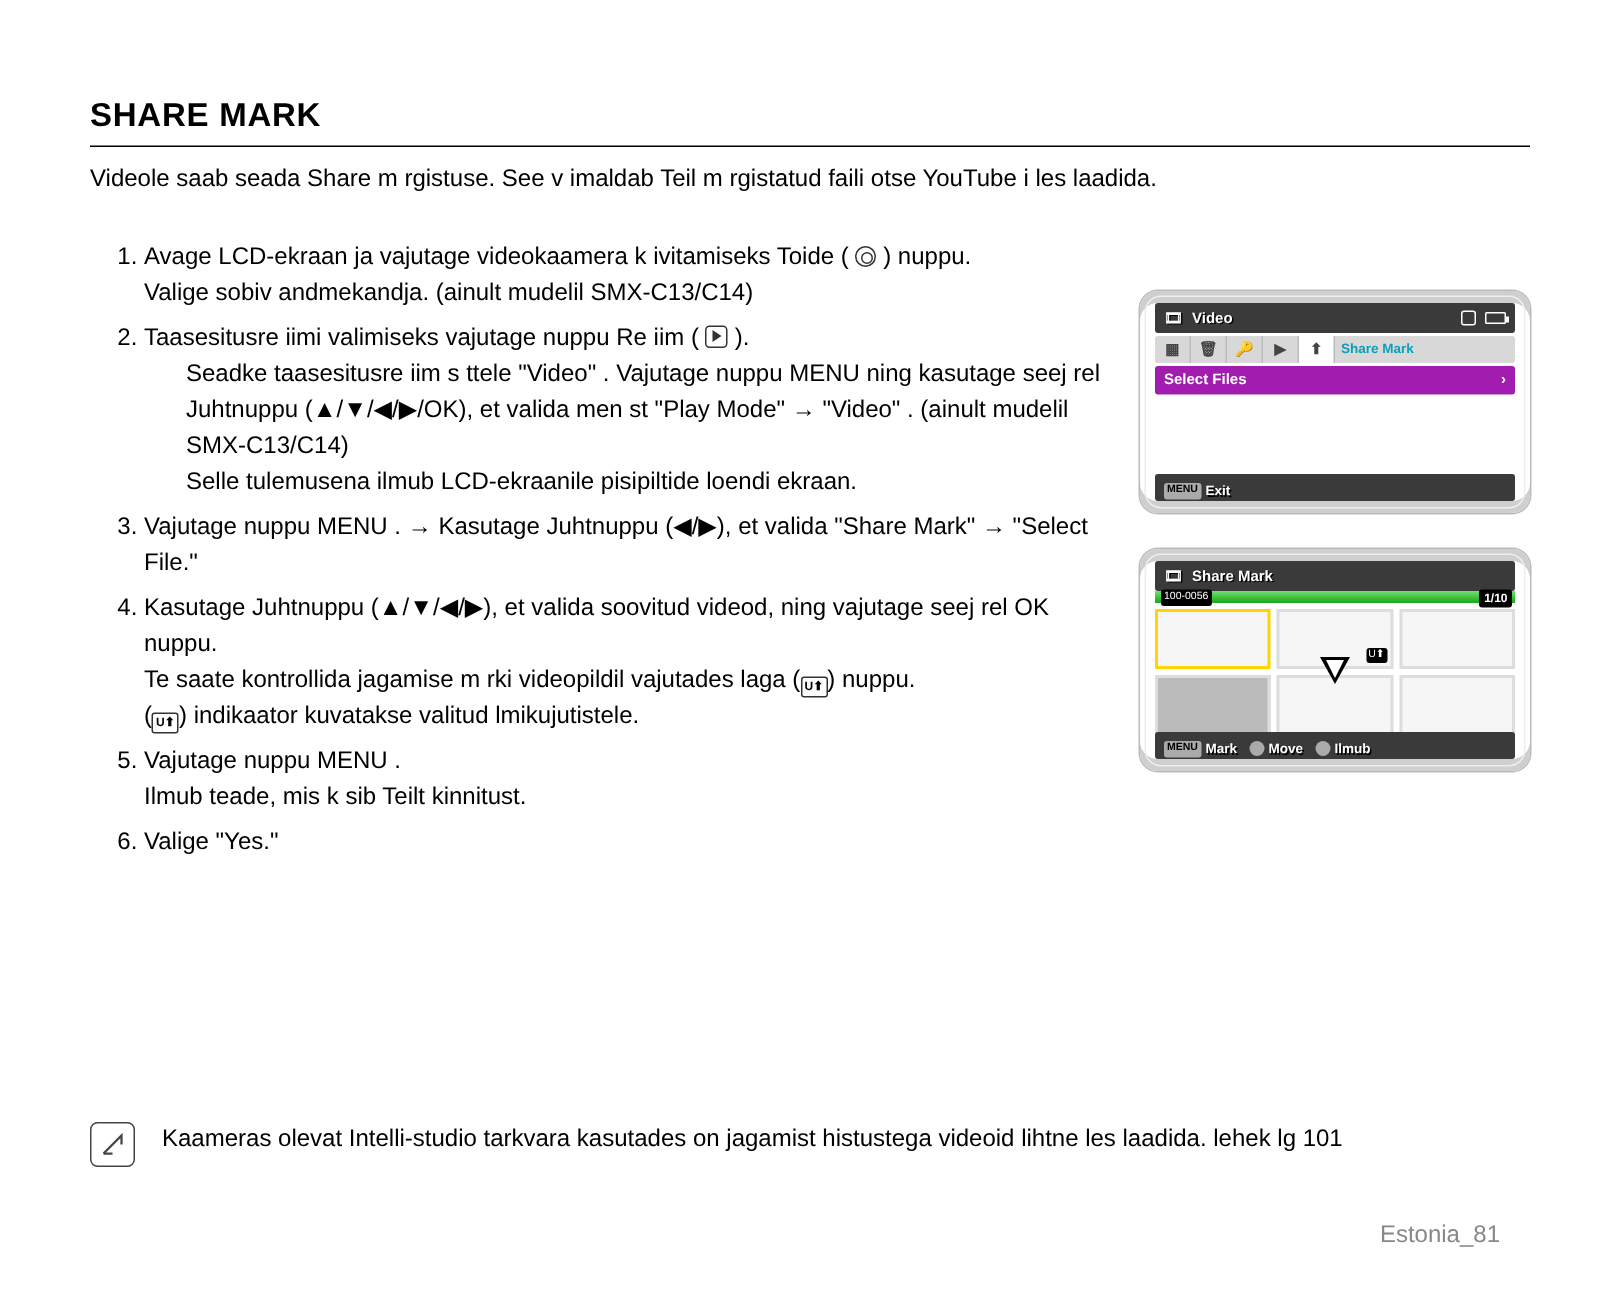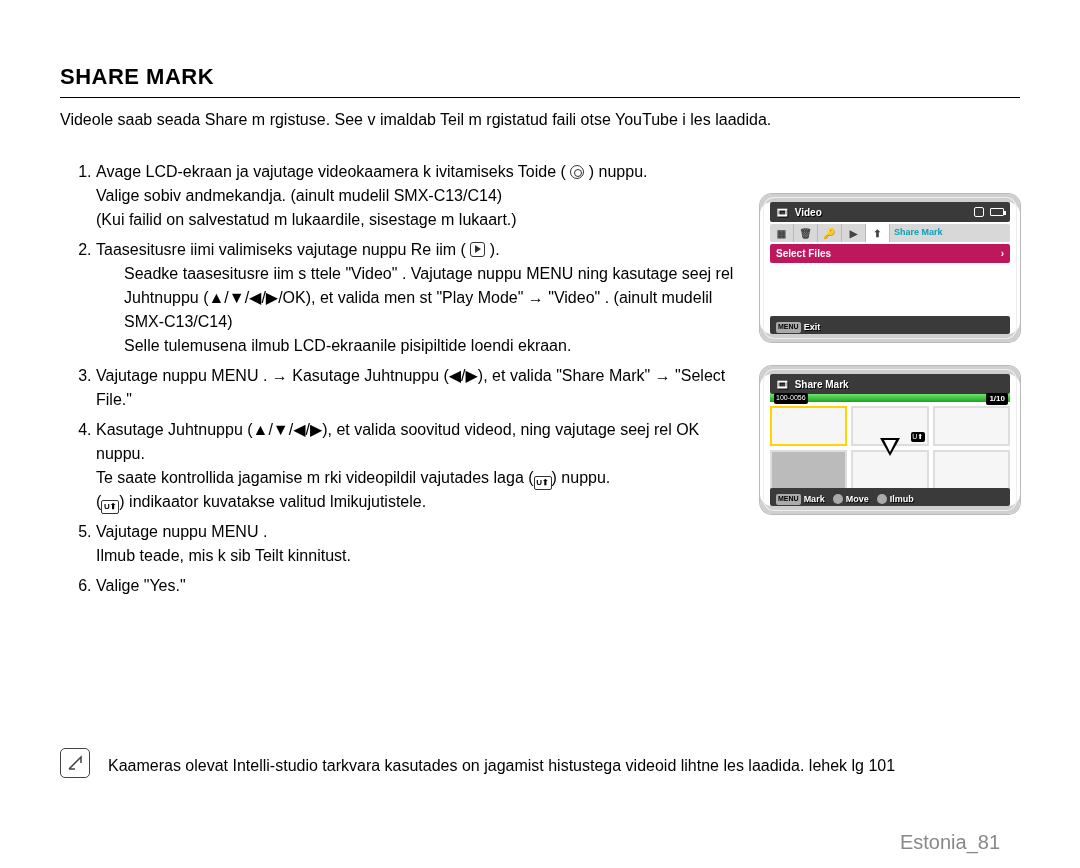--- a/index.html
+++ b/index.html
@@ -110,21 +110,21 @@
     }
     .batt{width:14px;height:8px;border:1px solid #fff;border-radius:1px;position:relative;}
     .batt::after{content:"";position:absolute;right:-3px;top:2px;width:2px;height:4px;background:#fff;}
     .tabrow{
       display:flex;height:18px;background:#d8d8d8;margin-top:2px;border-radius:2px;font-size:10px;font-weight:bold;align-items:center;
     }
     .tabrow .tab{width:24px;height:100%;display:flex;align-items:center;justify-content:center;border-right:1px solid #bbb;color:#444;}
     .share-tab{background:#fff;color:#0aa0b8;}
     .tabrow .sharetext{flex:1;padding-left:4px;color:#0aa0b8;font-size:9px;}
     .menuitem{
-      margin-top:2px;background:#be185d;color:#fff;font-size:10px;font-weight:bold;padding:2px 6px;border-radius:2px;display:flex;align-items:center;justify-content:space-between;
+      margin-top:2px;background:#a21caf;color:#fff;font-size:10px;font-weight:bold;padding:2px 6px;border-radius:2px;display:flex;align-items:center;justify-content:space-between;
     }
     .footerbar{
       position:absolute;bottom:8px;left:10px;right:10px;background:#3a3a3a;height:18px;border-radius:2px;color:#fff;font-size:9px;font-weight:bold;display:flex;align-items:flex-end;gap:8px;padding:0 6px;text-shadow:1px 1px 0 #000;
     }
     .chip{display:flex;align-items:center;gap:3px;}
     .chip .round{width:10px;height:10px;border-radius:50%;background:#aaa;display:inline-block;}
     .menuchip{background:#aaa;color:#000;font-size:7px;border-radius:2px;padding:0 2px;text-shadow:none;font-weight:bold;}
     
     .titlebar2{
       background:#3a3a3a;color:#fff;height:20px;border-radius:2px;display:flex;align-items:center;padding:0 6px;gap:6px;font-size:10px;font-weight:bold;text-shadow:1px 1px 0 #000;
@@ -138,52 +138,51 @@
     .cell.gray{background:#bbb;}
     .cursor{
       position:absolute;width:0;height:0;border-left:10px solid transparent;border-right:10px solid transparent;border-top:18px solid #000;z-index:5;
     }
     .cursor::after{content:"";position:absolute;left:-6px;top:-16px;border-left:6px solid transparent;border-right:6px solid transparent;border-top:12px solid #fff;}
     .note-row{
       position:absolute;
       left:60px;
       bottom:90px;
       display:flex;
-      align-items:flex-end;
+      align-items:flex-start;
       gap:18px;
       width: calc(100% - 120px);
     }
     .note-icon{
       width:30px;height:30px;border:1.5px solid #444;border-radius:5px;display:flex;align-items:center;justify-content:center;
     }
     .note-icon svg{width:18px;height:18px;}
     .page-footer{
       position:absolute;
-      bottom:11px;
+      bottom:32px;
       right:80px;
       color:#888;
-      font-size:20px;
+      font-size:16px;
     }
   </style>
 </head>
 <body>
 
 <h2 class="heading">SHARE MARK</h2>
 <hr class="rule">
 <p class="intro">Videole saab seada Share m rgistuse. See v imaldab Teil m rgistatud faili otse YouTube i  les laadida.</p>
 
 <div class="content-row">
   <div class="text-col">
     <ol class="steps">
       <li>
         <span>Avage LCD-ekraan ja vajutage videokaamera k ivitamiseks Toide  (</span>
         <span class="icon-circle"></span>
         <span>) nuppu.</span>
         <span class="sub">Valige sobiv andmekandja. (ainult mudelil SMX-C13/C14)</span>
-        <span class="sub">(Kui failid on salvestatud m lukaardile, sisestage m lukaart.)</span>
       </li>
       <li>
         <span>Taasesitusre iimi valimiseks vajutage nuppu Re iim  (</span>
         <span class="icon-play-sq"></span>
         <span>).</span>
         <div class="indent">Seadke taasesitusre iim s ttele "Video" . Vajutage nuppu MENU  ning kasutage seej rel Juhtnuppu  (▲/▼/◀/▶/OK), et valida men  st "Play Mode"  → "Video" . (ainult mudelil SMX-C13/C14)</div>
         <div class="indent">Selle tulemusena ilmub LCD-ekraanile pisipiltide loendi ekraan.</div>
       </li>
       <li>
         <span>Vajutage nuppu MENU . → Kasutage Juhtnuppu  (◀/▶), et valida "Share Mark"  → "Select File."</span>

